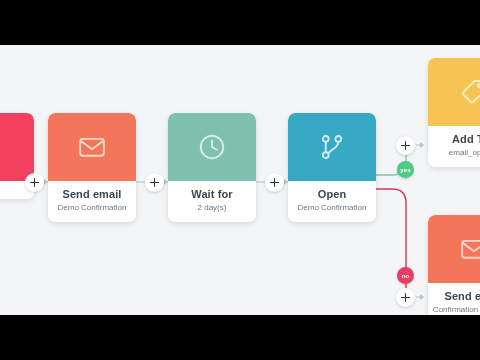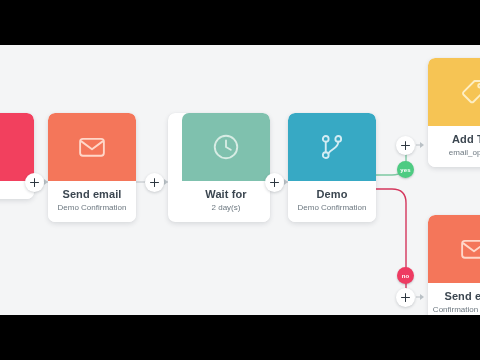--- a/index.html
+++ b/index.html
@@ -49,21 +49,21 @@
   }
   .card .sub{
     font-size:8px;color:#6d7880;margin-top:2px;line-height:10px;white-space:nowrap;
   }
   .card .icon{width:30px;height:30px;display:block;}
   .card .icon svg{width:30px;height:30px;display:block;}
 
   
   #card-prev   {left:-18px; top:68px;  width:52px;}
   #card-send1  {left:48px;  top:68px;}
-  #card-wait   {left:168px; top:68px;padding-left:14px;}
+  #card-wait   {left:168px; top:68px;}
   #card-open   {left:288px; top:68px;}
   #card-addtag {left:428px; top:13px;  width:92px;}
   #card-send2  {left:428px; top:170px; width:92px;}
 
   
   .plus{
     position:absolute;z-index:8;
     width:19px;height:19px;border-radius:50%;
     background:#ffffff;
     box-shadow:0 1px 3px rgba(40,50,60,.22);
@@ -177,21 +177,21 @@
           <svg viewBox="0 0 24 24" fill="none" stroke="#d3ecf3" stroke-width="1.5" stroke-linecap="round" stroke-linejoin="round">
             <circle cx="7" cy="5.5" r="2.3"></circle>
             <circle cx="17" cy="5.5" r="2.3"></circle>
             <circle cx="7" cy="18.5" r="2.3"></circle>
             <path d="M7 7.8 V16.2"></path>
             <path d="M17 7.8 C17 13.2 12 12.6 9.1 17.2"></path>
           </svg>
         </span>
       </div>
       <div class="body">
-        <div class="title">Demo</div>
+        <div class="title">Open</div>
         <div class="sub">Demo Confirmation</div>
       </div>
     </div>
 
     <div class="card" id="card-addtag">
       <div class="head" style="background:#f6c454;">
         <span class="icon">
           <svg viewBox="0 0 24 24" fill="none" stroke="#fdeec4" stroke-width="1.5" stroke-linecap="round" stroke-linejoin="round">
             <path d="M12.4 3.2 H20.3 V11.1 L11.6 19.8 A1.6 1.6 0 0 1 9.3 19.8 L3.7 14.2 A1.6 1.6 0 0 1 3.7 11.9 Z"></path>
             <circle cx="16.8" cy="7.0" r="1.4"></circle>

